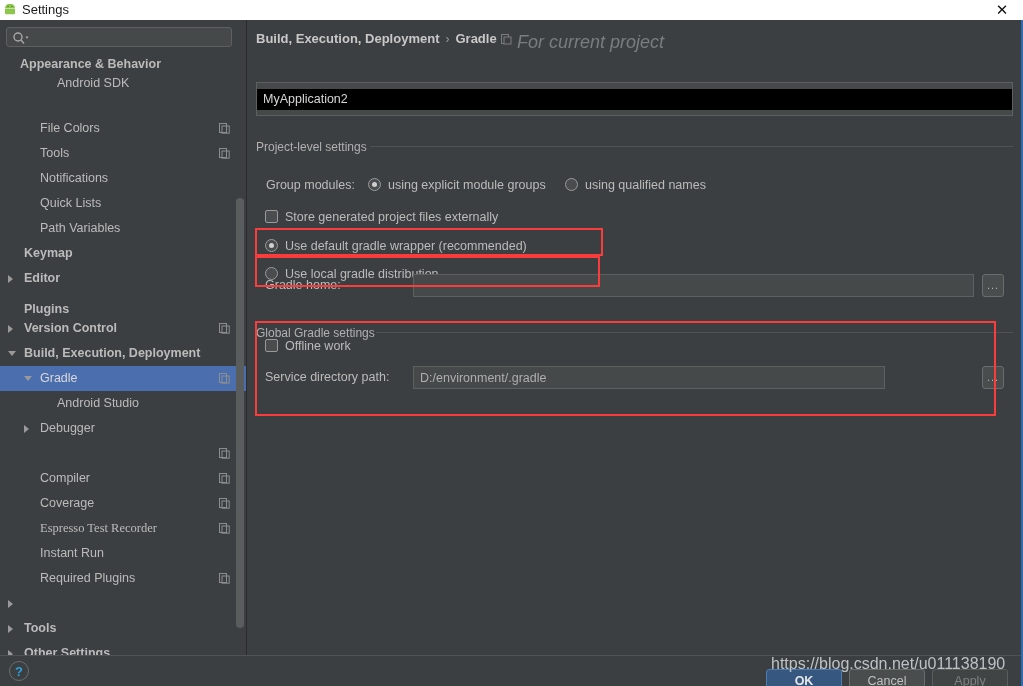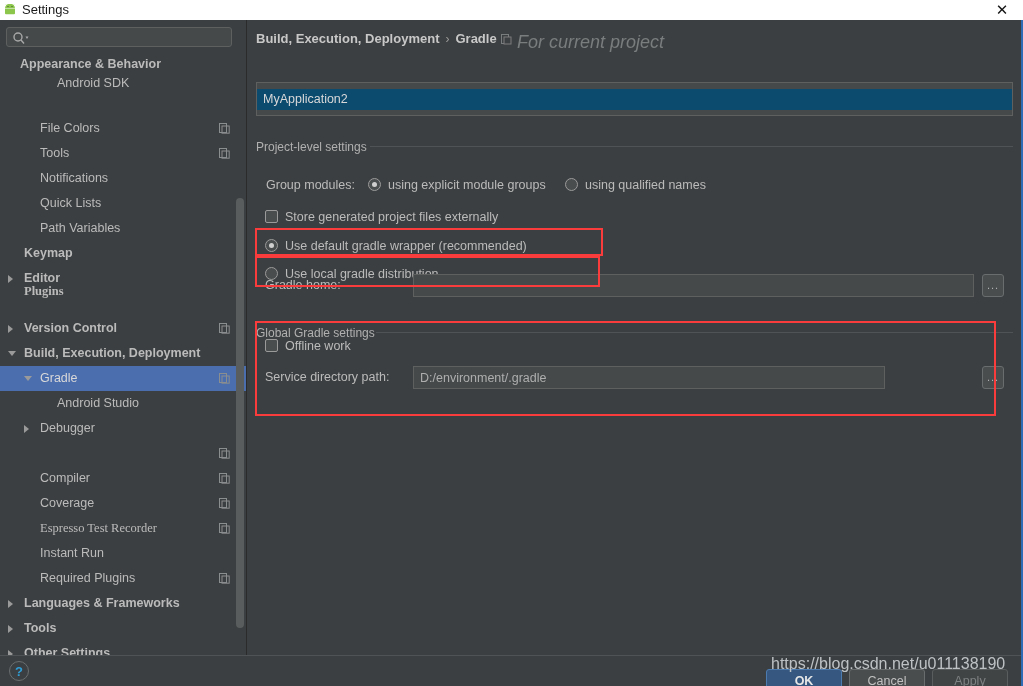--- a/index.html
+++ b/index.html
@@ -196,21 +196,21 @@
     left: 9px; top: 62px;
     width: 757px; height: 34px;
     background: #45494a;
     border: 1px solid #5e6060;
     box-sizing: border-box;
   }
   #linked-item {
     position: absolute;
     left: 0; top: 6px;
     width: 755px; height: 21px;
-    background: #0c4a6e;
+    background: #000000;
     line-height: 21px;
     color: #d8d8d8;
     font-size: 12.5px;
     padding-left: 6px;
     box-sizing: border-box;
     cursor: pointer;
   }
 
   .radio {
     position: absolute;
@@ -408,21 +408,21 @@
         <div class="tree-row" style="top: 196px;">
           <span class="label" style="left: 40px;">Path Variables</span>
         </div>
         <div class="tree-row bold" style="top: 221px;">
           <span class="label" style="left: 24px;">Keymap</span>
         </div>
         <div class="tree-row bold" style="top: 246px;">
           <div class="arrow right" style="left: 8px;"></div>
           <span class="label" style="left: 24px;">Editor</span>
         </div>
-        <div class="tree-row bold" style="top: 259px; font-family: Liberation Serif, serif;">
+        <div class="tree-row bold" style="top: 277px;">
           <span class="label" style="left: 24px;">Plugins</span>
         </div>
         <div class="tree-row bold" style="top: 296px;">
           <div class="arrow right" style="left: 8px;"></div>
           <span class="label" style="left: 24px;">Version Control</span>
           <svg class="copy-icon" viewBox="0 0 11 11">
             <rect x="0.5" y="0.5" width="7" height="9" fill="none" stroke="#8b8e8f" stroke-width="1"></rect>
             <rect x="3" y="3" width="7.2" height="7.2" fill="none" stroke="#8b8e8f" stroke-width="1"></rect>
           </svg>
         </div>
@@ -477,21 +477,20 @@
         </div>
         <div class="tree-row" style="top: 546px;">
           <span class="label" style="left: 40px;">Required Plugins</span>
           <svg class="copy-icon" viewBox="0 0 11 11">
             <rect x="0.5" y="0.5" width="7" height="9" fill="none" stroke="#8b8e8f" stroke-width="1"></rect>
             <rect x="3" y="3" width="7.2" height="7.2" fill="none" stroke="#8b8e8f" stroke-width="1"></rect>
           </svg>
         </div>
         <div class="tree-row bold" style="top: 571px;">
           <div class="arrow right" style="left: 8px;"></div>
-          <span class="label" style="left: 24px;">Languages &amp; Frameworks</span>
         </div>
         <div class="tree-row bold" style="top: 596px;">
           <div class="arrow right" style="left: 8px;"></div>
           <span class="label" style="left: 24px;">Tools</span>
         </div>
         <div class="tree-row bold" style="top: 621px;">
           <div class="arrow right" style="left: 8px;"></div>
           <span class="label" style="left: 24px;">Other Settings</span>
         </div>
       </div>

